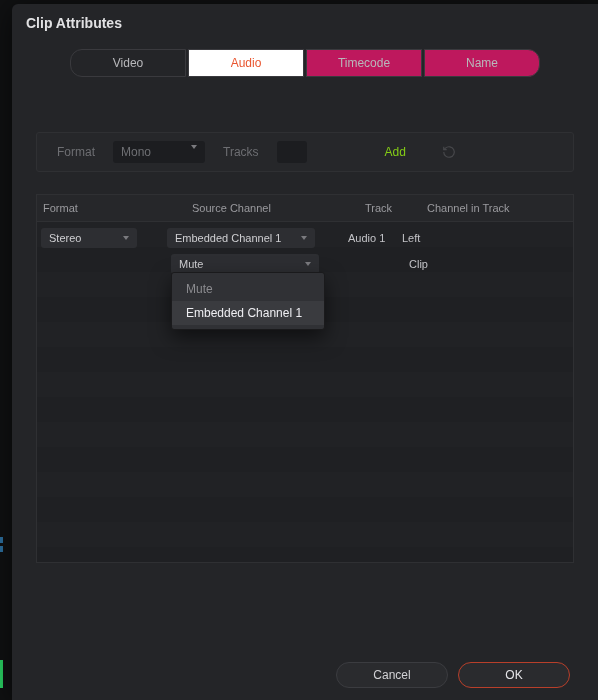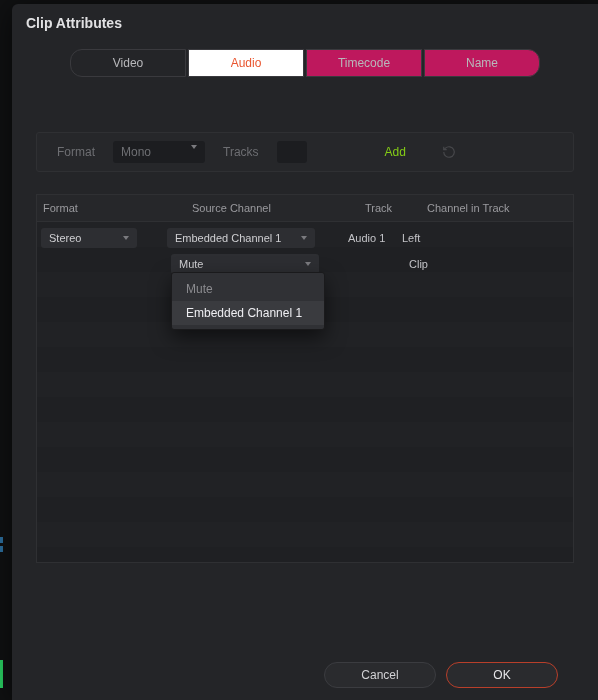--- a/index.html
+++ b/index.html
@@ -37,21 +37,21 @@
   .sel { position:relative; background:#2d2e32; border-radius:3px; height:20px; color:#cfcfd2; font-size:11px; padding:0 8px; display:flex; align-items:center; justify-content:space-between; cursor:pointer;}
   .sel-fmt { width:96px; margin-left:4px;}
   .sel-src { width:148px; margin-left:30px;}
   .txt { color:#c3c3c7; font-size:11px;}
   .trk-pad { width:175px; } 
   .dropdown { position:absolute; left:134px; top:50px; width:154px; background:#303135; border:1px solid #1a1a1c; border-radius:3px; padding:4px 0; box-shadow:0 8px 20px rgba(0,0,0,.55); z-index:5; }
   .dd-item { padding:5px 14px; color:#c8c8cc; font-size:12px; cursor:pointer;}
   .dd-item.dim { color:#8b8b8f;}
   .dd-item.hl { background:#3a3b3f; color:#eeeef2;}
 
-  .footer { position:absolute; left:0; right:16px; bottom:12px; display:flex; gap:10px; justify-content:flex-end; padding-right:24px;}
+  .footer { position:absolute; left:0; right:4px; bottom:12px; display:flex; gap:10px; justify-content:flex-end; padding-right:24px;}
   .btn { width:112px; height:26px; border-radius:13px; font-size:12px; display:flex; align-items:center; justify-content:center; cursor:pointer; background:#2a2b2e; border:1px solid #3b3c40; color:#d2d2d5;}
   .btn.ok { border-color:#b83f2a; color:#e6e6e9; background:#2a2b2e;}
   .chev { width:0; height:0; border-left:4px solid transparent; border-right:4px solid transparent; border-top:5px solid #9a9a9e;}
   .chev.sm{ border-left-width:3px;border-right-width:3px;border-top-width:4px; border-top-color:#7a7a7e;}
 </style>
 </head>
 <body>
 
 <div class="bg-left"></div>
 <div class="bg-left2"></div>

